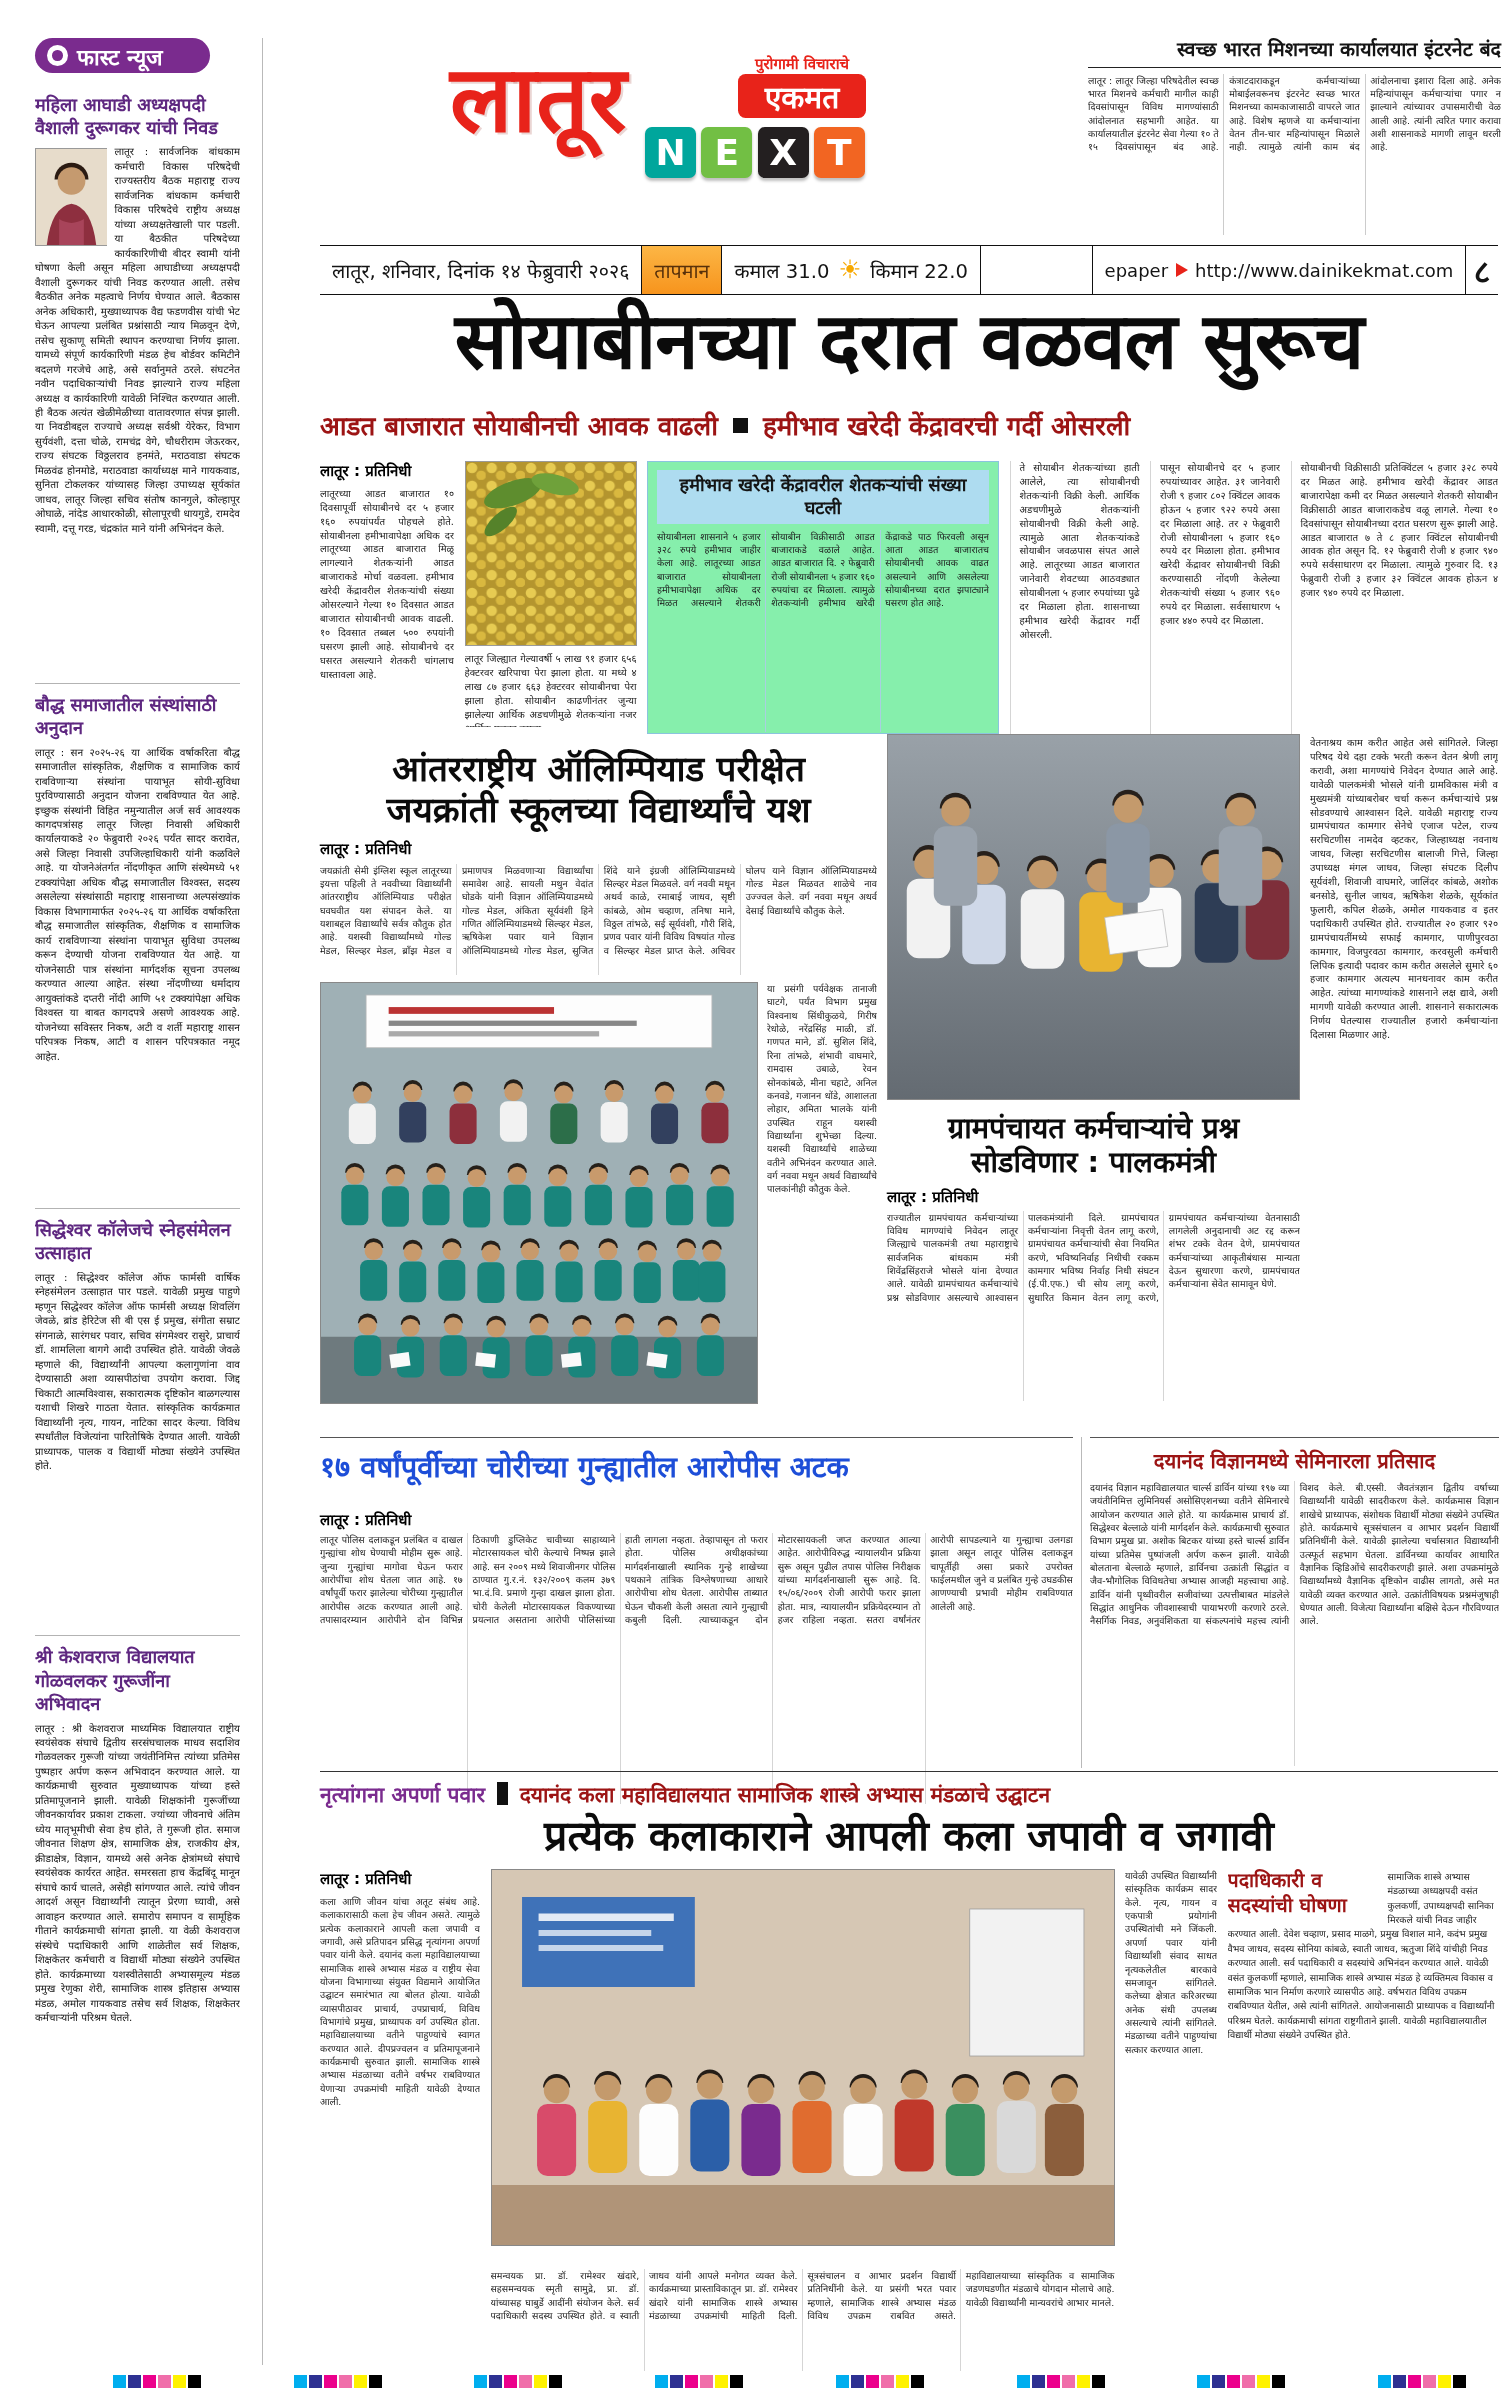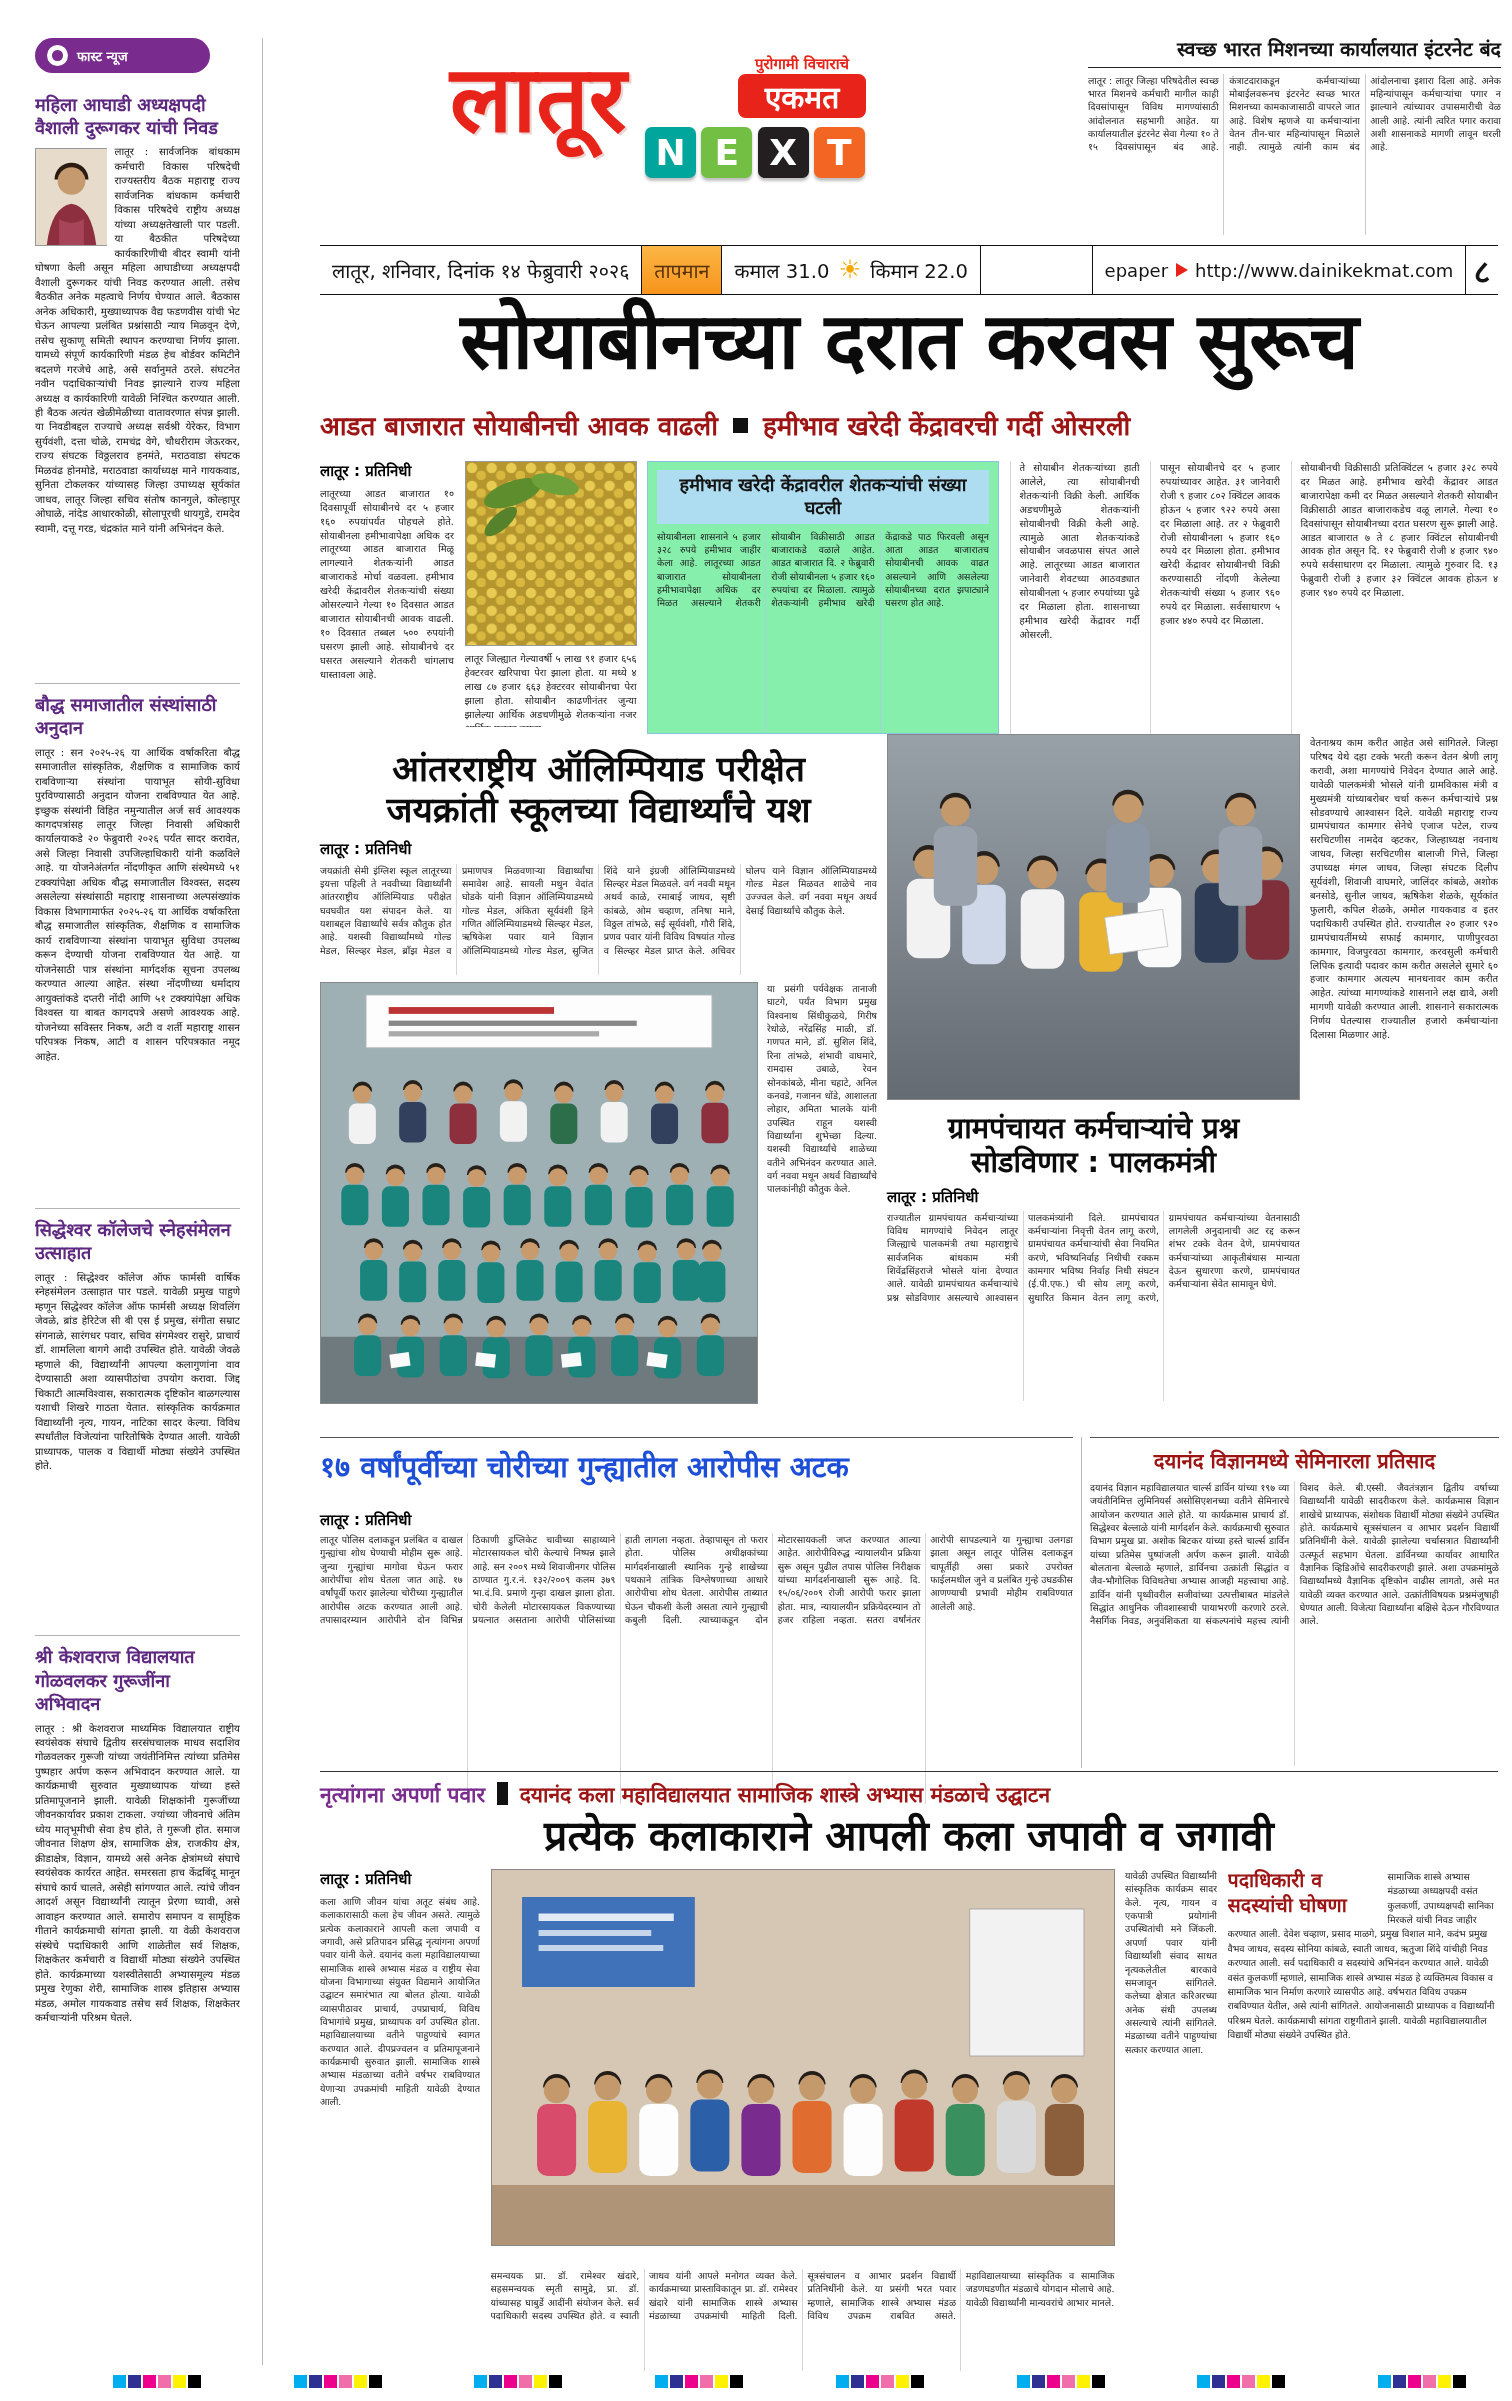--- a/index.html
+++ b/index.html
@@ -7,21 +7,21 @@
   .page{position:relative;width:1512px;height:2401px;background:#fff;margin:0 auto;
         font-family:"DejaVu Sans","Liberation Sans",sans-serif;color:#141414;overflow:hidden}
   .abs{position:absolute}
   .bodytxt{font-size:9.8px;line-height:1.42;text-align:justify;color:#1a1a1a;overflow:hidden}
   .byline{font-weight:bold;font-size:15px;margin-bottom:4.5px;color:#000}
   .clip{overflow:hidden}
 
   
   .sidebar{left:35px;top:38px;width:205px;height:2331px}
   .pill{background:#7a2b8e;color:#fff;border-radius:19.6px;height:35px;display:flex;align-items:center;gap:9px;
-        padding:0 12px;font-size:13px;font-weight:bold;width:175px}
+        padding:0 12px;font-size:22px;font-weight:bold;width:175px}
   .pill-ic{width:21px;height:21px;border-radius:50%;background:#fff;position:relative;flex:0 0 21px}
   .pill-ic:after{content:"";position:absolute;inset:5.3px;border-radius:50%;background:#7a2b8e}
   .sb-art{margin-top:10.5px;padding-top:9px;border-top:0.8px solid #b3b3b3;overflow:hidden}
   .sb-art.first{border-top:none}
   .sb-title{color:#5e2780;font-size:18px;line-height:1.3;margin-bottom:6px;font-weight:bold}
   .portrait{float:left;width:72px;height:98px;margin:3px 7.5px 3px 0;border:0.8px solid #999}
   .sb-body{font-size:10.2px;line-height:1.42;text-align:justify;overflow:hidden}
 
   .vrule{width:0.8px;background:#b9b9b9}
 
@@ -190,21 +190,21 @@
     </div>
     <div class="db-seg db-spacer"></div>
     <div class="db-seg db-epaper">
       <span>epaper</span>
       <span class="arrow"></span>
       <span>http://www.dainikekmat.com</span>
     </div>
     <div class="db-seg db-page">८</div>
   </div>
 
-  <h1 class="abs mainhead">सोयाबीनच्या दरात करवस सुरूच</h1>
+  <h1 class="abs mainhead">सोयाबीनच्या दरात वळवल सुरूच</h1>
   <div class="abs subhead">
     <span>आडत बाजारात सोयाबीनची आवक वाढली</span>
     <span class="sq"></span>
     <span>हमीभाव खरेदी केंद्रावरची गर्दी ओसरली</span>
   </div>
 
   <div class="abs soyrow">
     <div class="soycol nl bodytxt" style="width:134px;flex:0 0 134px">
       <div class="byline">लातूर : प्रतिनिधी</div>
       <span>लातूरच्या आडत बाजारात १० दिवसापूर्वी सोयाबीनचे दर ५ हजार १६० रुपयांपर्यंत पोहचले होते. सोयाबीनला हमीभावापेक्षा अधिक दर लातूरच्या आडत बाजारात मिळू लागल्याने शेतकऱ्यांनी आडत बाजाराकडे मोर्चा वळवला. हमीभाव खरेदी केंद्रावरील शेतकऱ्यांची संख्या ओसरल्याने गेल्या १० दिवसात आडत बाजारात सोयाबीनची आवक वाढली. १० दिवसात तब्बल ५०० रुपयांनी घसरण झाली आहे. सोयाबीनचे दर घसरत असल्याने शेतकरी चांगलाच धास्तावला आहे.</span>

